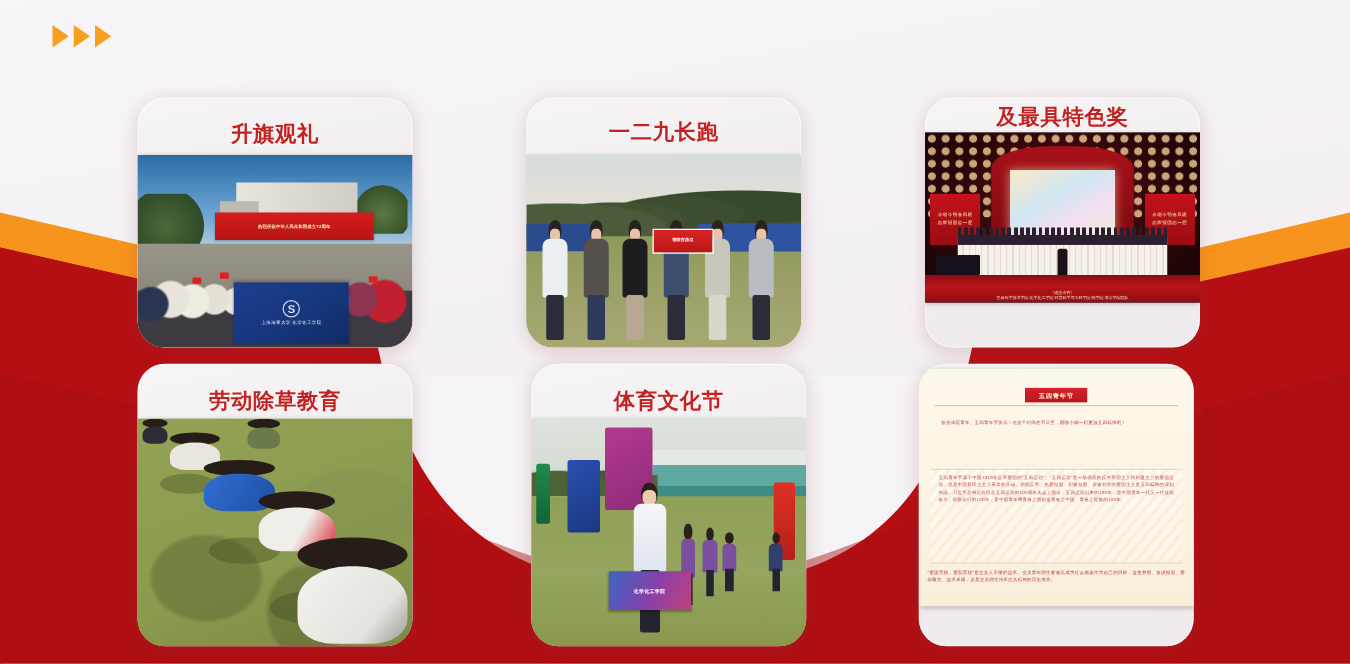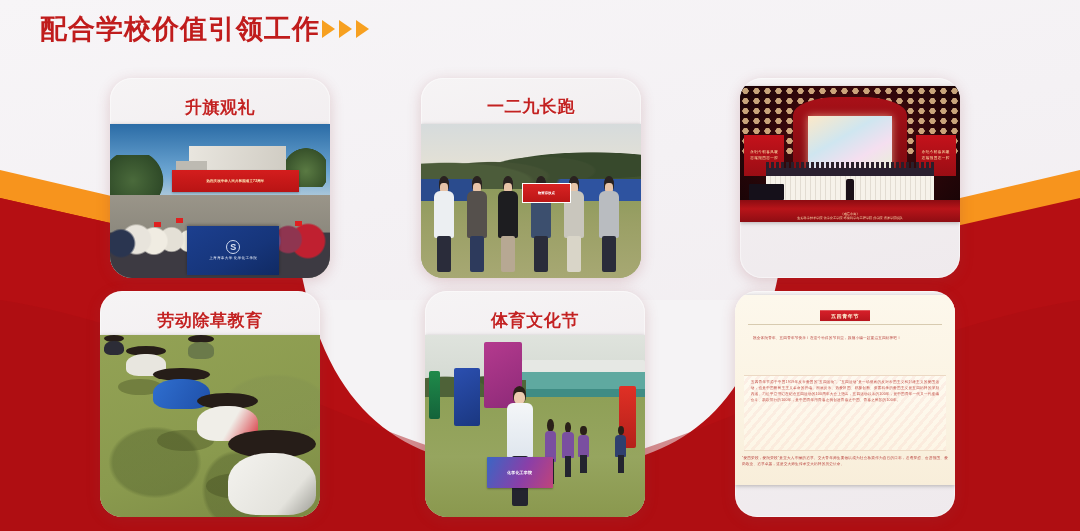--- a/index.html
+++ b/index.html
@@ -62,21 +62,21 @@
   .card-r1 { width:220px; height:200px; top:78px; }
   .card-r1 .photo-wrap { width:220px; height:158px; margin-top:6px; border-radius:0; }
   #card-1 { left:110px; }
   #card-2 { left:421px;font-family:Liberation Mono, monospace; }
   #card-3 { left:740px; height:200px; }
   #card-3 .photo-wrap { width:220px; height:136px; margin-top:2px; }
 
   
   .card-r2 { width:220px; height:226px; top:291px; }
   .card-r2 .photo-wrap { width:220px; height:190px; margin-top:4px; border-radius:0; }
-  #card-4 { left:100px; }
+  #card-4 { left:110px; }
   #card-5 { left:425px; }
   #card-6 { left:735px; }
 
   
   .ph1 { background:linear-gradient(#2f6fa8 0%,#5a9bd0 32%,#cfd7d9 52%,#8b8f86 100%); }
   .ph1 .sky { position:absolute; left:0; top:0; width:100%; height:46%;
     background:linear-gradient(180deg,#2b6ca6,#6fa8d4 70%,#a8c6da); }
   .ph1 .bldg { position:absolute; left:36%; top:14%; width:44%; height:30%;
     background:linear-gradient(100deg,#e9e6df,#cfcbc2); }
   .ph1 .bldg2 { position:absolute; left:30%; top:24%; width:14%; height:20%;
@@ -318,21 +318,20 @@
     <path d="M780 266 C750 430 660 470 540 470 L540 531 L780 531 Z" fill="#b50f13"></path>
 
     <rect x="0" y="465" width="1080" height="66" fill="#b50f13"></rect>
 
     <path d="M0 300 C200 330 420 470 540 470 L540 531 L0 531 Z" fill="#a80d11" opacity=".45"></path>
     <path d="M1080 300 C880 330 660 470 540 470 L540 531 L1080 531 Z" fill="#a80d11" opacity=".45"></path>
   </svg>
 </div>
 
 <div class="header">
-  <div class="header-title">配合学校价值引领工作</div>
   <div class="arrows">
     <span class="arrow"></span>
     <span class="arrow"></span>
     <span class="arrow"></span>
   </div>
 </div>
 
 <div class="card card-r1" id="card-1">
   <div class="card-title">升旗观礼</div>
   <div class="photo-wrap ph1">
@@ -402,20 +401,21 @@
     </div>
 
     <div class="sign">
       <span>物资存放点</span>
     </div>
   </div>
 </div>
 
 <div class="card card-r1" id="card-3">
   <div class="card-title two-line">
+    <div>及最具特色奖</div>
   </div>
   <div class="photo-wrap ph3">
     <div class="hall"></div>
     <div class="dots"></div>
     <div class="arch"></div>
     <div class="screen"></div>
     <div class="sideb l">
       <span>永唱今朝春风暖</span>
       <span>志耀报国志一腔</span>
     </div>

